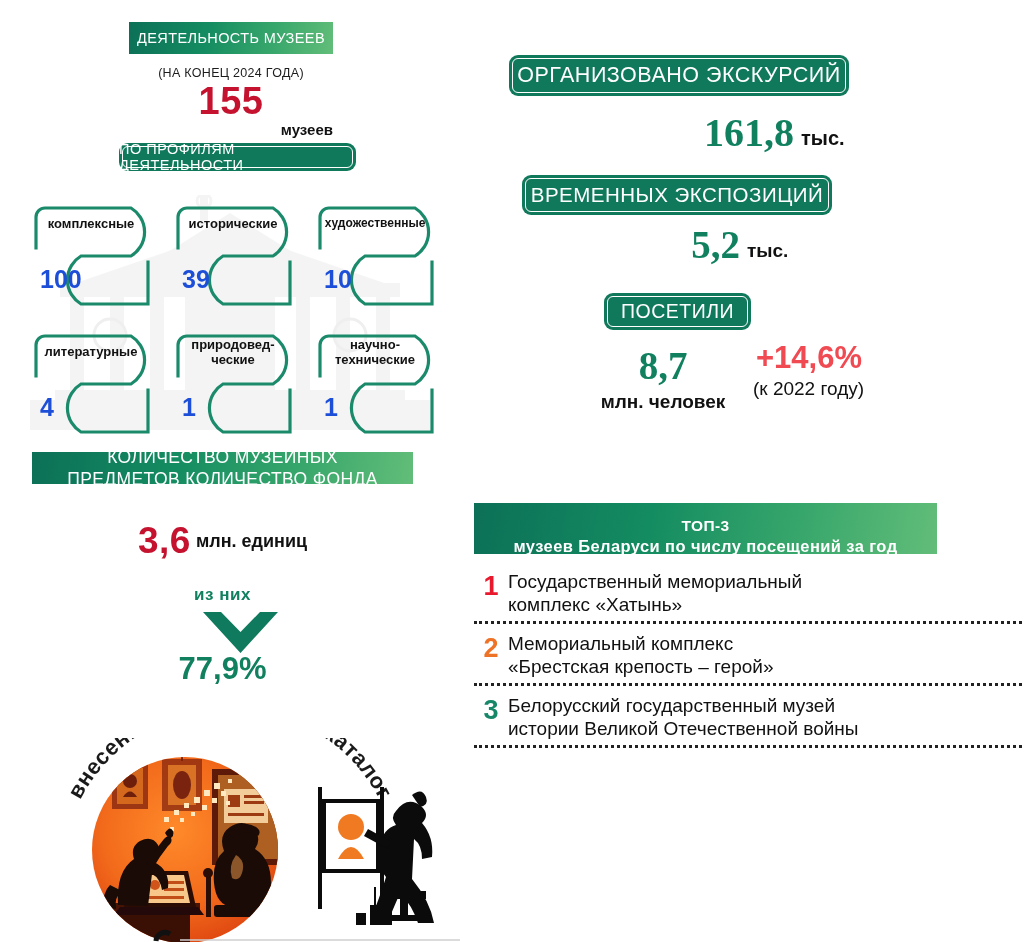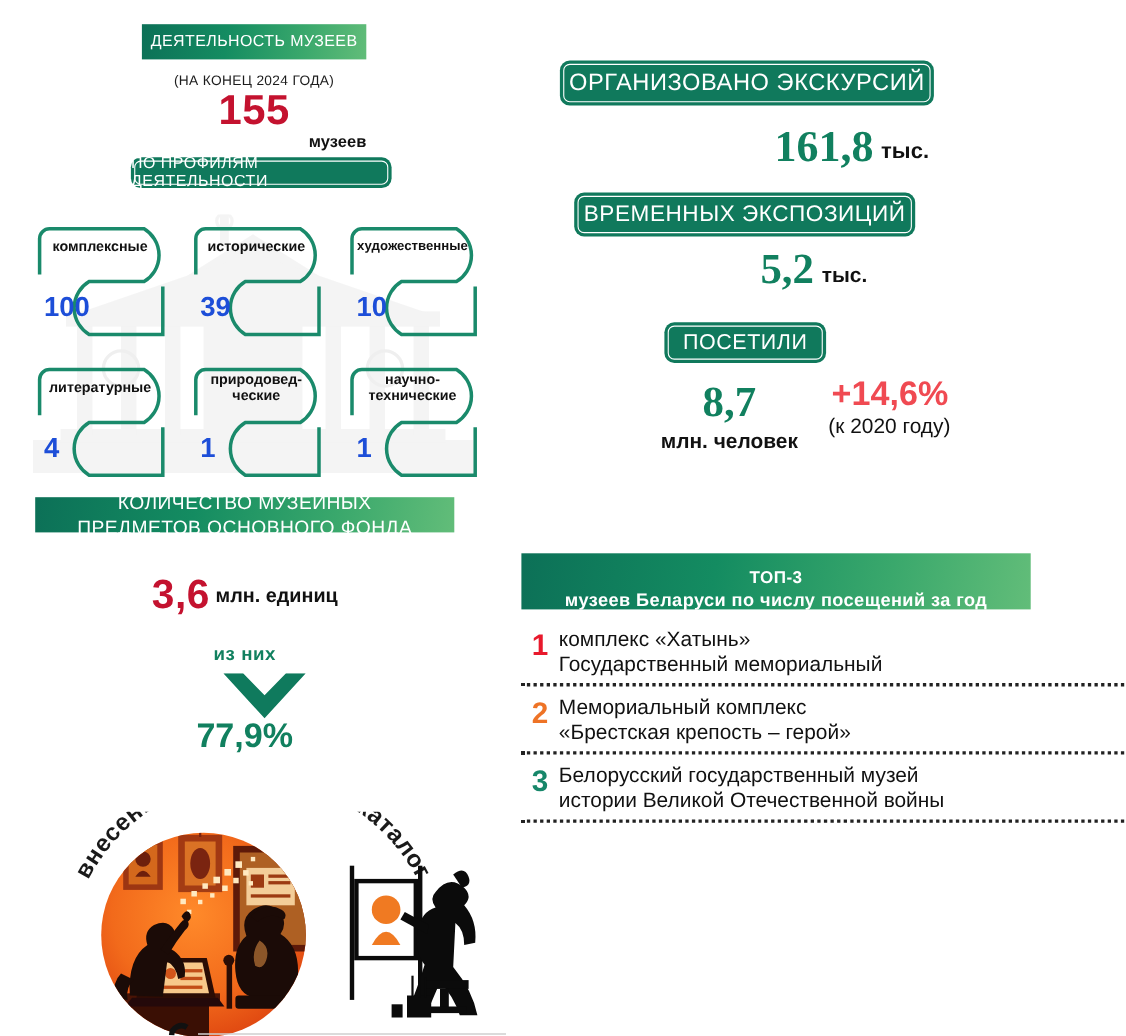--- a/index.html
+++ b/index.html
@@ -226,21 +226,21 @@
                  A28 28 0 0 0 55 104 L122 104 L122 62" fill="none" stroke="#1a8a6b" stroke-width="3.2" stroke-linecap="square"></path>
       </svg>
       <div class="cat-label two" style="white-space:pre-line;">научно-
 технические</div>
       <div class="cat-value">1</div>
     </div>
   </div>
 
   <div class="banner" id="banner-fund">
     <span>КОЛИЧЕСТВО МУЗЕЙНЫХ</span>
-    <span>ПРЕДМЕТОВ ОСНОВНОГО ФОНДА</span>
+    <span>ПРЕДМЕТОВ КОЛИЧЕСТВО ФОНДА</span>
   </div>
 
   <div id="fund-row">
     <span id="fund-big">3,6</span><span id="fund-unit">млн. единиц</span>
   </div>
 
   <div id="fund-of">из них</div>
 
   <svg id="fund-arrow" width="75" height="42" viewBox="0 0 75 42">
     <polygon points="0,0 18,0 37.5,20 57,0 75,0 37.5,41" fill="#0f7a5d"></polygon>
@@ -378,34 +378,34 @@
   </div>
   <div class="bignum" id="num-expositions">5,2</div>
   <div class="bigunit" id="unit-expositions">тыс.</div>
 
   <div class="pill" id="pill-visited">
     <span>ПОСЕТИЛИ</span>
   </div>
   <div class="bignum" id="num-visited">8,7</div>
   <div class="bigunit" id="unit-visited">млн. человек</div>
   <div id="delta-pct">+14,6%</div>
-  <div id="delta-base">(к  2020 году)</div>
+  <div id="delta-base">(к  2022 году)</div>
 
   <div class="banner" id="banner-top3">
     <span class="t3a">ТОП-3</span>
     <span class="t3b">музеев Беларуси по числу посещений за год</span>
   </div>
 
   <div id="top3-list">
 
     <div class="t3-row">
       <div class="t3-rank" style="color:#e8192c;">1</div>
       <div class="t3-text">
+        <div>Государственный мемориальный</div>
         <div>комплекс «Хатынь»</div>
-        <div>Государственный мемориальный</div>
       </div>
     </div>
     <div class="t3-sep"></div>
 
     <div class="t3-row">
       <div class="t3-rank" style="color:#ee7326;">2</div>
       <div class="t3-text">
         <div>Мемориальный комплекс</div>
         <div>«Брестская крепость – герой»</div>
       </div>

